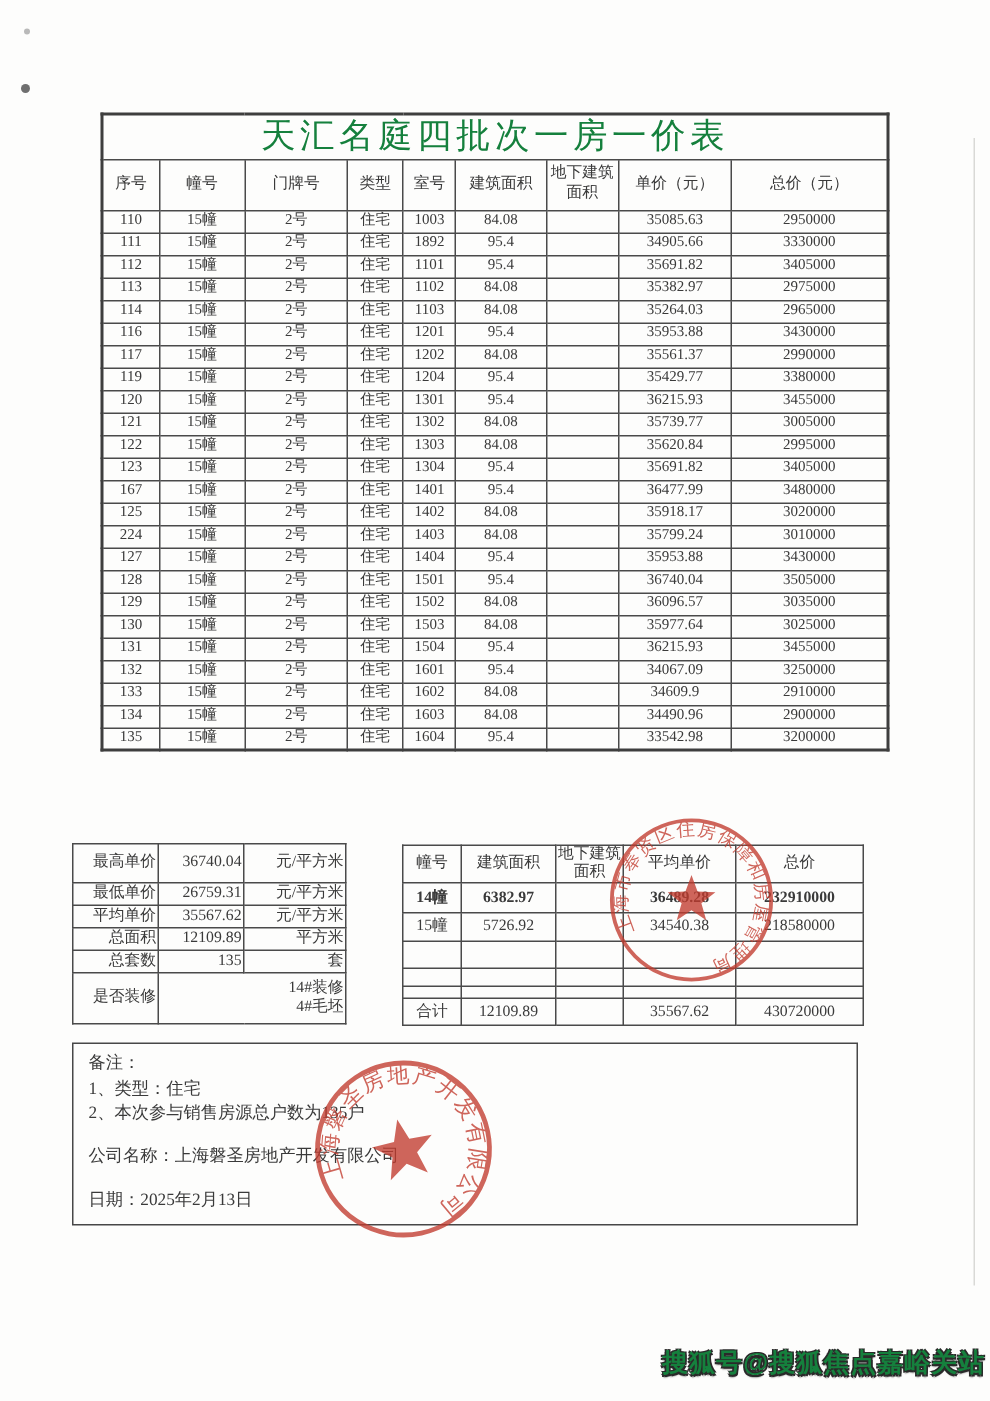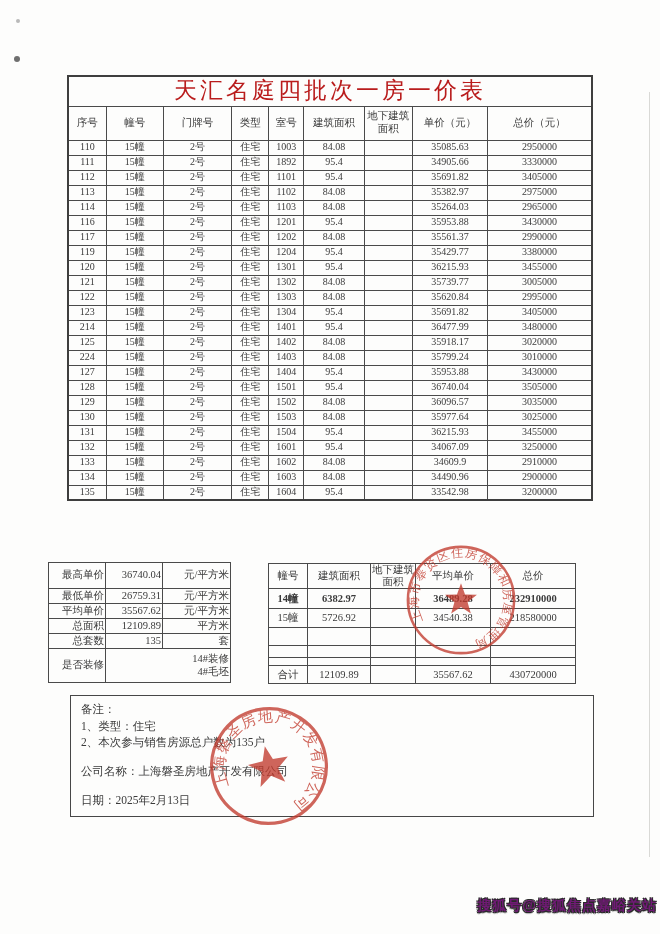--- a/index.html
+++ b/index.html
@@ -30,21 +30,21 @@
     line-height:1.05;
     padding:0 1px;
     overflow:hidden;
     white-space:nowrap;
   }
   .main-table .title-row td {
     font-size:23px;
     letter-spacing:3px;
     height:30px;
     white-space:nowrap;
-    color:#b91c1c;
+    color:#15803d;
   }
   .main-table .header-row th {
     height:34px;
     font-size:10.5px;
     white-space:normal;
     line-height:1.2;
   }
 
   
   .summary-left {
@@ -89,41 +89,40 @@
   .summary-right tbody tr:nth-child(5) td { height:8px; }
   .summary-right tbody tr:nth-child(6) td { height:18px; }
 
   
   .notes-box {
     position:absolute; left:48px; top:695px; width:524px; height:122px;
     border:1.5px solid #474747;
     font-size:11.5px;
     padding:5px 10px;
     line-height:1.45;
-    margin-left:22px;
   }
   .notes-box .gap { height:12px; }
 
   
   .stamp {
     position:absolute;
     color:#c23b2e;
     opacity:0.78;
     pointer-events:none;
   }
   .stamp text { fill:currentColor; letter-spacing:1px; }
   .stamp-bureau { left:402px; top:536px; }
   .stamp-company { left:205px; top:697px; transform:rotate(-12deg); }
 
   
   .watermark {
     position:absolute; right:3px; top:897px;
     font-family:"Liberation Sans","DejaVu Sans",sans-serif;
-    font-size:14px; font-weight:bold; letter-spacing:1px;
-    color:#701a75;
+    font-size:17px; font-weight:bold; letter-spacing:1px;
+    color:#15803d;
     text-shadow:-1px -1px 0 #2a2a2a, 1px -1px 0 #2a2a2a,
                 -1px 1px 0 #2a2a2a, 1px 1px 0 #2a2a2a,
                  0 2px 1px rgba(0,0,0,.35);
   }
 
   
   .page-edge-line {
     position:absolute; left:649px; top:92px; width:1px; height:765px;
     background:#d9d9d6;
   }
@@ -292,21 +291,21 @@
           <td>15幢</td>
           <td>2号</td>
           <td>住宅</td>
           <td>1304</td>
           <td>95.4</td>
           <td></td>
           <td>35691.82</td>
           <td>3405000</td>
         </tr>
         <tr>
-          <td>214</td>
+          <td>167</td>
           <td>15幢</td>
           <td>2号</td>
           <td>住宅</td>
           <td>1401</td>
           <td>95.4</td>
           <td></td>
           <td>36477.99</td>
           <td>3480000</td>
         </tr>
         <tr>

